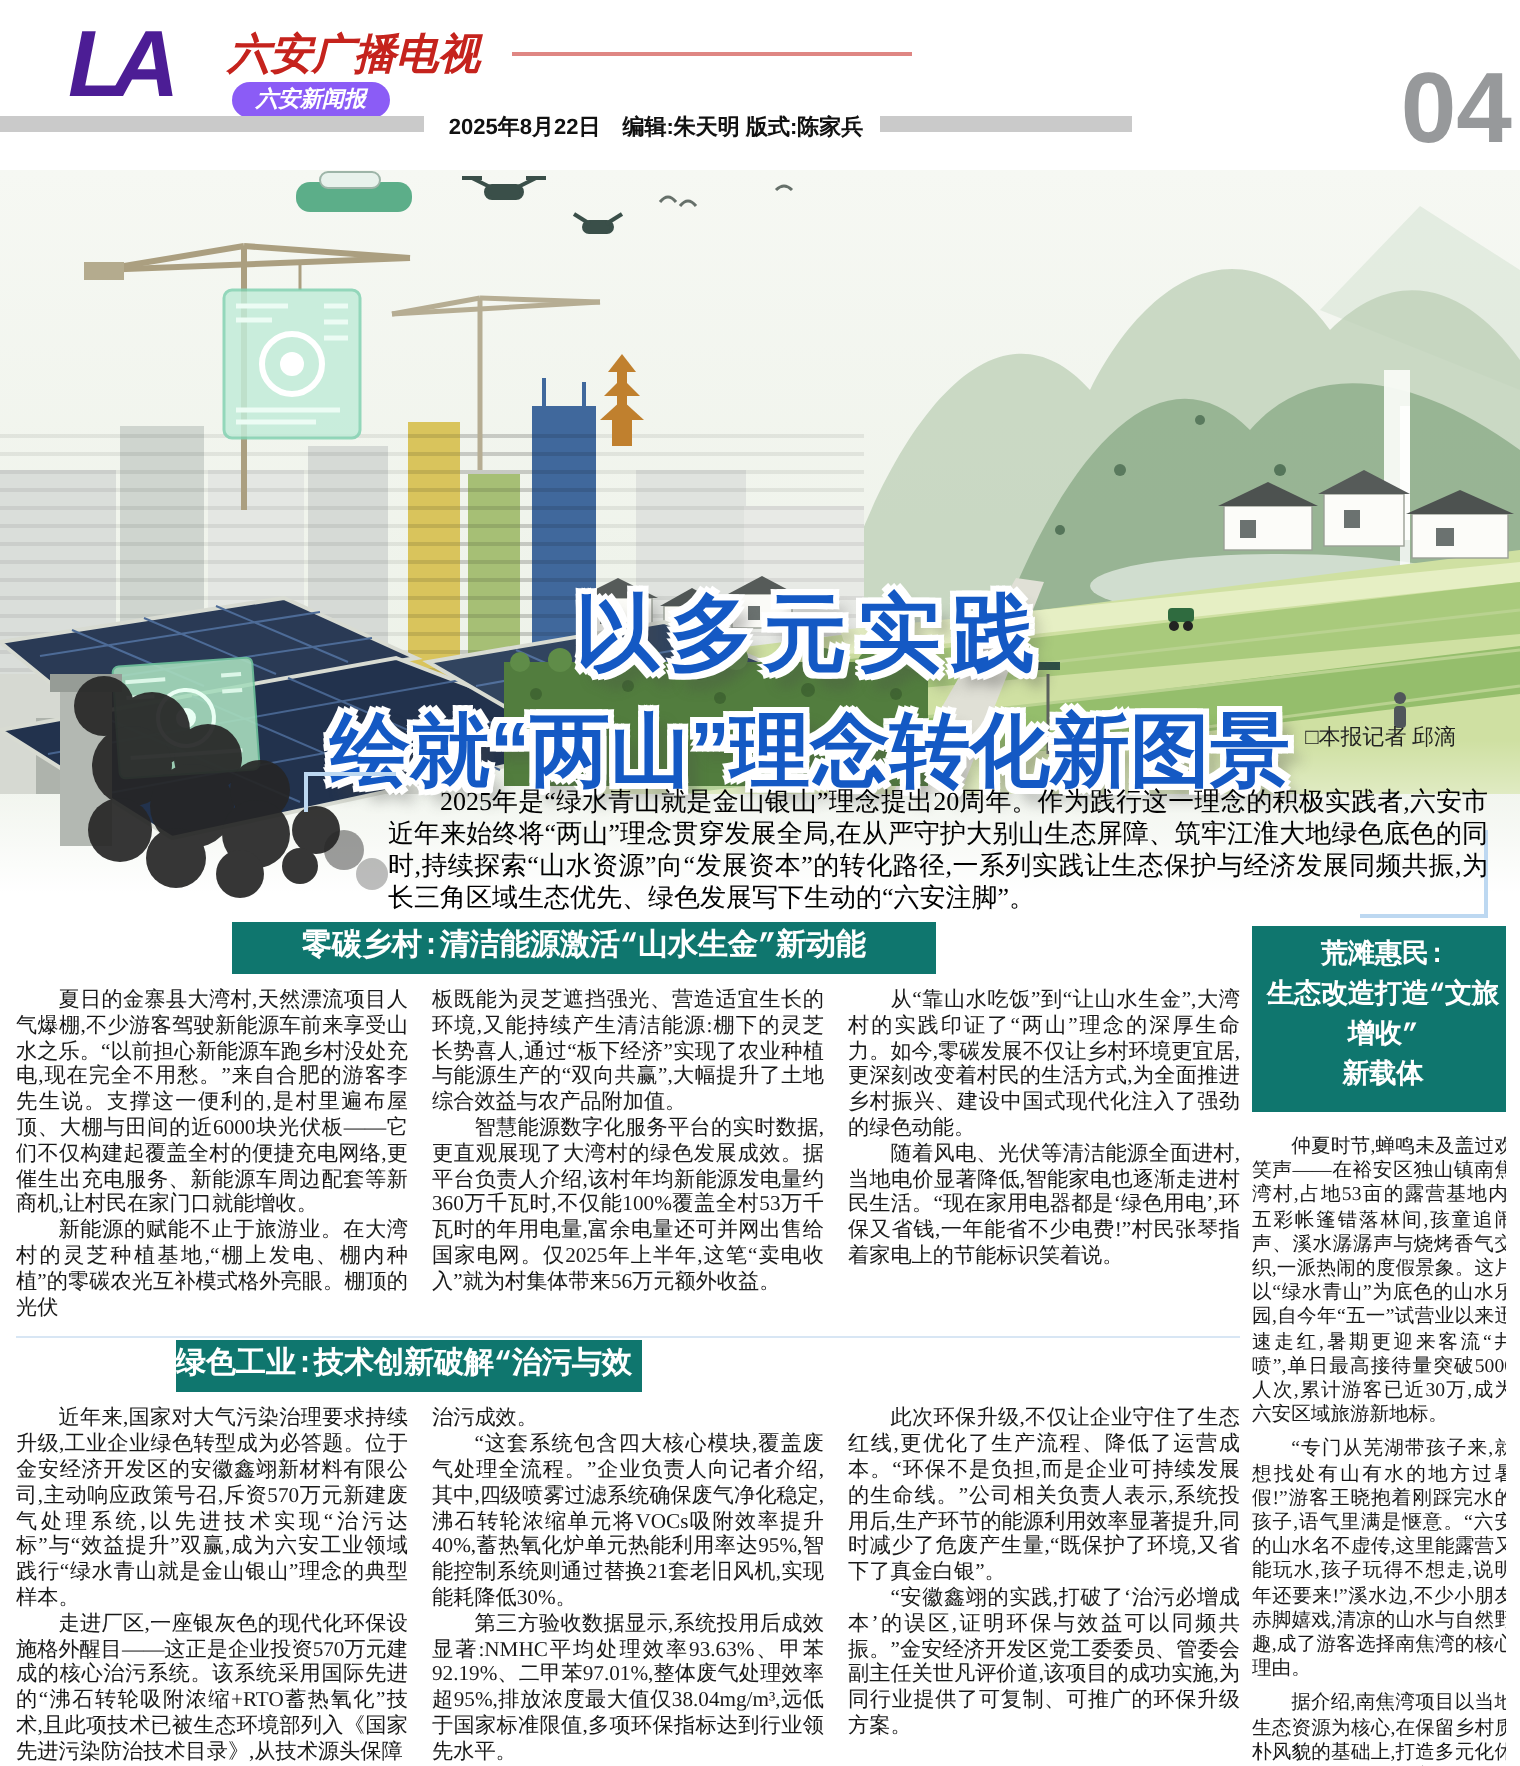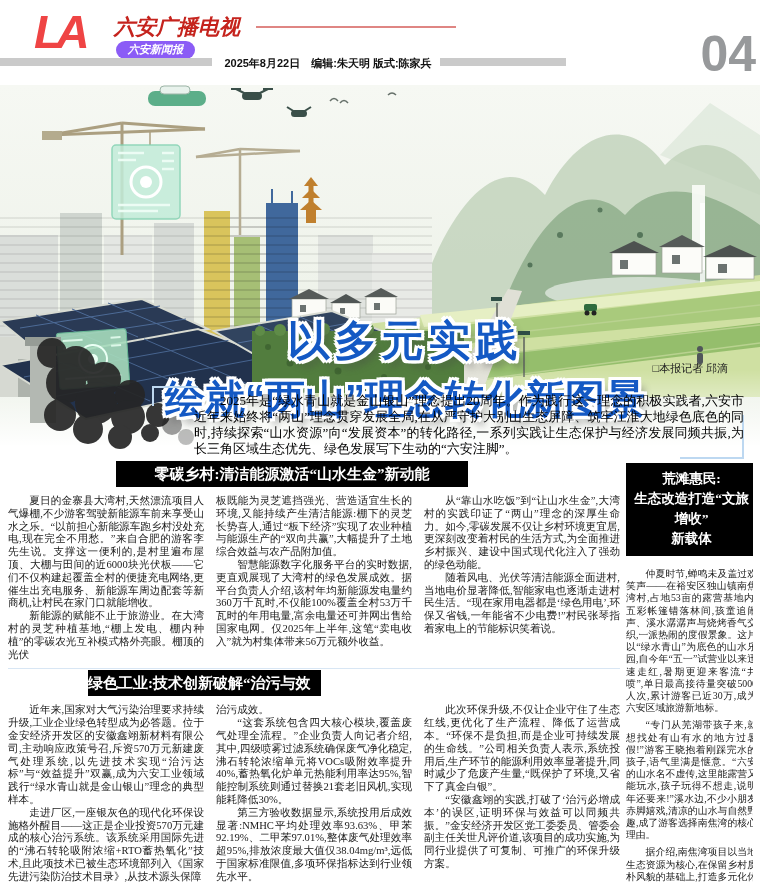--- a/index.html
+++ b/index.html
@@ -1,53 +1,53 @@
 <!DOCTYPE html>
 <html><head>
 <meta charset="utf-8">
 <style>
   html,body{margin:0;padding:0;background:#fff;}
   .page{position:relative;width:760px;height:883px;background:#fff;overflow:hidden;
         font-family:"Liberation Serif","DejaVu Serif",serif;}
   
   .masthead{position:absolute;top:0;left:0;width:760px;height:85px;}
   .mono{position:absolute;left:34px;top:4px;font-family:"Liberation Sans","DejaVu Sans",sans-serif;
-        font-weight:900;font-style:italic;font-size:47px;color:#ef4444;letter-spacing:-7px;}
+        font-weight:900;font-style:italic;font-size:47px;color:#4c1d95;letter-spacing:-7px;}
   .logo-title{position:absolute;left:114px;top:13px;font-weight:bold;font-style:italic;
         font-size:21px;color:#c5231d;}
   .logo-rule{position:absolute;left:256px;top:26px;width:200px;height:2px;background:#c5231d;opacity:.55;}
   .logo-badge{position:absolute;left:116px;top:41px;background:#8b5cf6;color:#fff;font-size:11px;
         font-weight:bold;font-style:italic;padding:1px 12px 2px;border-radius:9px;}
   .bar{position:absolute;top:58px;height:8px;background:#cacaca;}
   .bar-l{left:0;width:212px;} .bar-r{left:440px;width:126px;}
   .dateline{position:absolute;left:218px;top:56px;width:220px;text-align:center;
         font-family:"Liberation Sans","DejaVu Sans",sans-serif;font-size:11px;font-weight:bold;color:#111;}
   .hot{position:absolute;right:72px;top:40px;font-family:"Liberation Sans",sans-serif;
         font-weight:900;font-size:31px;color:#000;letter-spacing:1px;}
   .pnum{position:absolute;right:4px;top:25px;font-family:"Liberation Sans",sans-serif;
         font-weight:800;font-size:50px;color:#97999b;}
   
   .hero{position:absolute;top:85px;left:0;width:760px;height:375px;}
   .scene{position:absolute;inset:0;width:760px;height:375px;}
   .headline{position:absolute;left:80px;right:30px;top:204px;text-align:center;}
   .hl1,.hl2{color:#1459c4;font-family:"Liberation Sans","DejaVu Sans",sans-serif;font-weight:900;
         text-shadow:-3px -3px 0 #fff,3px -3px 0 #fff,-3px 3px 0 #fff,3px 3px 0 #fff,
-        -3px 0 0 #fff,3px 0 0 #fff,0 -3px 0 #fff,0 3px 0 #fff,6px 7px 7px rgba(70,70,70,.45);margin-top:24px;}
+        -3px 0 0 #fff,3px 0 0 #fff,0 -3px 0 #fff,0 3px 0 #fff,6px 7px 7px rgba(70,70,70,.45);}
   .hl1{font-size:42px;letter-spacing:5px;}
   .hl2{font-size:40px;letter-spacing:0;margin-top:3px;}
   .byline{position:absolute;right:32px;top:276px;font-size:11px;color:#222;}
   .intro{position:absolute;left:194px;top:308px;width:550px;margin:0;font-size:13px;line-height:16px;
         text-align:justify;text-indent:2em;color:#000000;}
   .bracket{position:absolute;}
   .b-tl{left:152px;top:301px;width:44px;height:18px;border-top:2px solid #bdd8f1;border-left:2px solid #bdd8f1;}
   .b-br{right:16px;top:330px;width:62px;height:42px;border-bottom:2px solid #bdd8f1;border-right:2px solid #bdd8f1;}
   
   .content{position:absolute;top:461px;left:8px;right:7px;bottom:0;overflow:hidden;}
   .main-left{position:absolute;left:0;top:0;width:612px;}
-  .sec-header{background:#000000;color:#fff;font-family:Liberation Serif, serif;font-weight:bold;}
+  .sec-header{background:#0f766e;color:#fff;font-family:Liberation Mono, monospace;font-weight:bold;}
   .s1{width:352px;margin-left:108px;height:26px;line-height:26px;text-align:center;font-size:15px;}
   .s2{width:233px;margin-left:80px;margin-top:1px;height:26px;line-height:26px;text-align:left;font-size:15px;}
   .sec-div{height:1px;background:#d8e6f4;margin:7px 0 0;}
   .cols{display:flex;gap:12px;margin-top:8px;}
   .cols .col{flex:0 0 196px;font-size:10.6px;line-height:12.8px;text-align:justify;color:#191919;}
   .col p{margin:0;text-indent:2em;}
   .col p.cont{text-indent:0;}
   .sidebar{position:absolute;left:618px;top:2px;width:131px;}
   .s3{padding:6px 2px 7px;text-align:center;font-size:13.5px;line-height:20px;}
   .sidebar-body{margin-top:12px;font-size:9.8px;line-height:12.2px;text-align:justify;color:#191919;}

